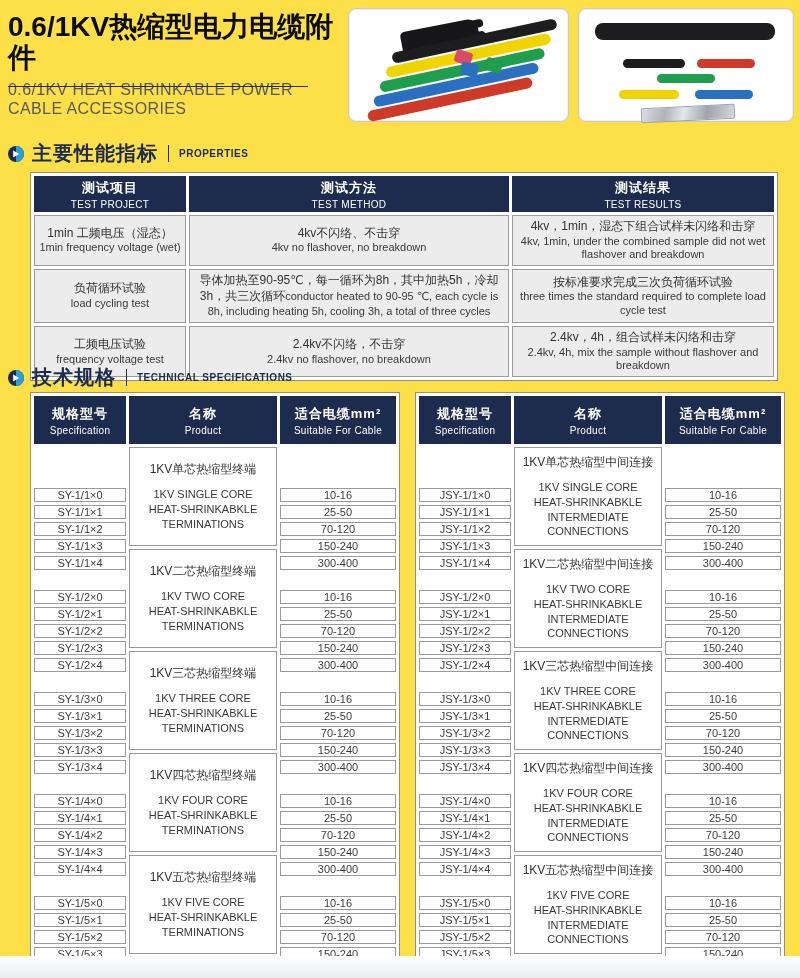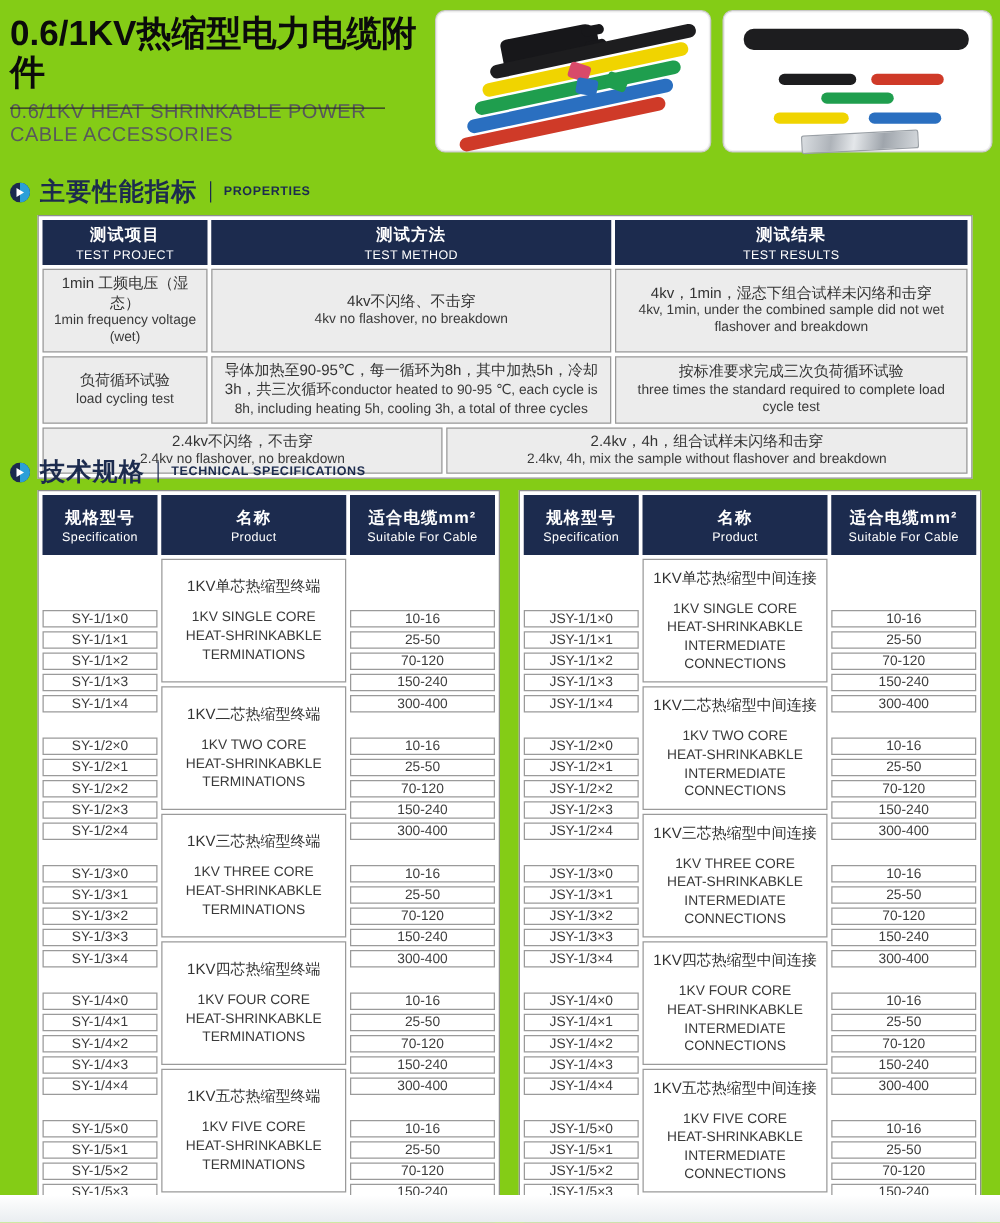--- a/index.html
+++ b/index.html
@@ -1,16 +1,16 @@
 <!DOCTYPE html>
 <html><head>
 <meta charset="utf-8">
 <style>
   html,body{margin:0;padding:0;background:#fff;}
-  .page{position:relative;width:800px;height:978px;background:#84cc16;overflow:hidden;
+  .page{position:relative;width:800px;height:978px;background:#fde047;overflow:hidden;
         font-family:"Liberation Sans","DejaVu Sans",sans-serif;color:#222;}
   .page::after{content:"";position:absolute;left:0;right:0;bottom:0;height:22px;
         background:linear-gradient(#ffffff,#e9edf0);}
 
   
   .title-block{position:absolute;left:8px;top:12px;width:330px;}
   .title-cn{font-size:28px;font-weight:800;color:#0b0b0b;letter-spacing:0px;line-height:1.1;}
   .title-en{margin-top:6px;font-size:16px;color:#58595b;letter-spacing:.4px;line-height:1.22;}
   .title-rule{position:absolute;left:8px;top:86px;width:300px;border-top:1px solid #2a2a2a;}
 
@@ -65,21 +65,21 @@
   .navy .h-cn{font-size:13px;font-weight:700;letter-spacing:1px;}
   .navy .h-en{font-size:10px;margin-top:2px;letter-spacing:.3px;}
   .cellbox{border:1px solid #9a9a9a;box-sizing:border-box;display:flex;align-items:center;justify-content:center;
         text-align:center;background:#fff;}
 
   
   .ptable{left:30px;top:172px;width:748px;}
   .prow{display:flex;gap:3px;margin-top:3px;}
   .prow:first-child{margin-top:0;}
   .phead{height:36px;}
-  .pc1{width:132px;flex:none;}
+  .pc1{width:152px;flex:none;}
   .pc2{width:320px;flex:none;}
   .pc3{flex:1;}
   .pcell{border:1px solid #9a9a9a;background:#ececec;display:flex;flex-direction:column;
         align-items:center;justify-content:center;text-align:center;padding:3px 4px;box-sizing:border-box;}
   .pcell .cn{font-size:12px;color:#333;line-height:1.3;}
   .pcell .en{font-size:11px;color:#3a3a3a;line-height:1.25;}
   .pr1 .pcell{min-height:34px;}
   .pr2 .pcell{min-height:46px;}
   .pr3 .pcell{min-height:34px;}
   .pcell.method2 .cn,.pcell.method2 .en{display:inline;}
@@ -191,20 +191,24 @@
       <div class="pcell pc2 method2">
         <div class="method2-wrap"><span class="cn">导体加热至90-95℃，每一循环为8h，其中加热5h，冷却3h，共三次循环</span><span class="en">conductor heated to 90-95 ℃, each cycle is 8h, including heating 5h, cooling 3h, a total of three cycles</span></div>
       </div>
       <div class="pcell pc3">
         <div class="cn">按标准要求完成三次负荷循环试验</div>
         <div class="en">three times the standard required to complete load cycle test</div>
       </div>
     </div>
 
     <div class="prow pr3">
+      <div class="pcell pc1">
+        <div class="cn">工频电压试验</div>
+        <div class="en">frequency voltage test</div>
+      </div>
       <div class="pcell pc2">
         <div class="cn">2.4kv不闪络，不击穿</div>
         <div class="en">2.4kv no flashover, no breakdown</div>
       </div>
       <div class="pcell pc3">
         <div class="cn">2.4kv，4h，组合试样未闪络和击穿</div>
         <div class="en">2.4kv, 4h, mix the sample without flashover and breakdown</div>
       </div>
     </div>
   </div>

